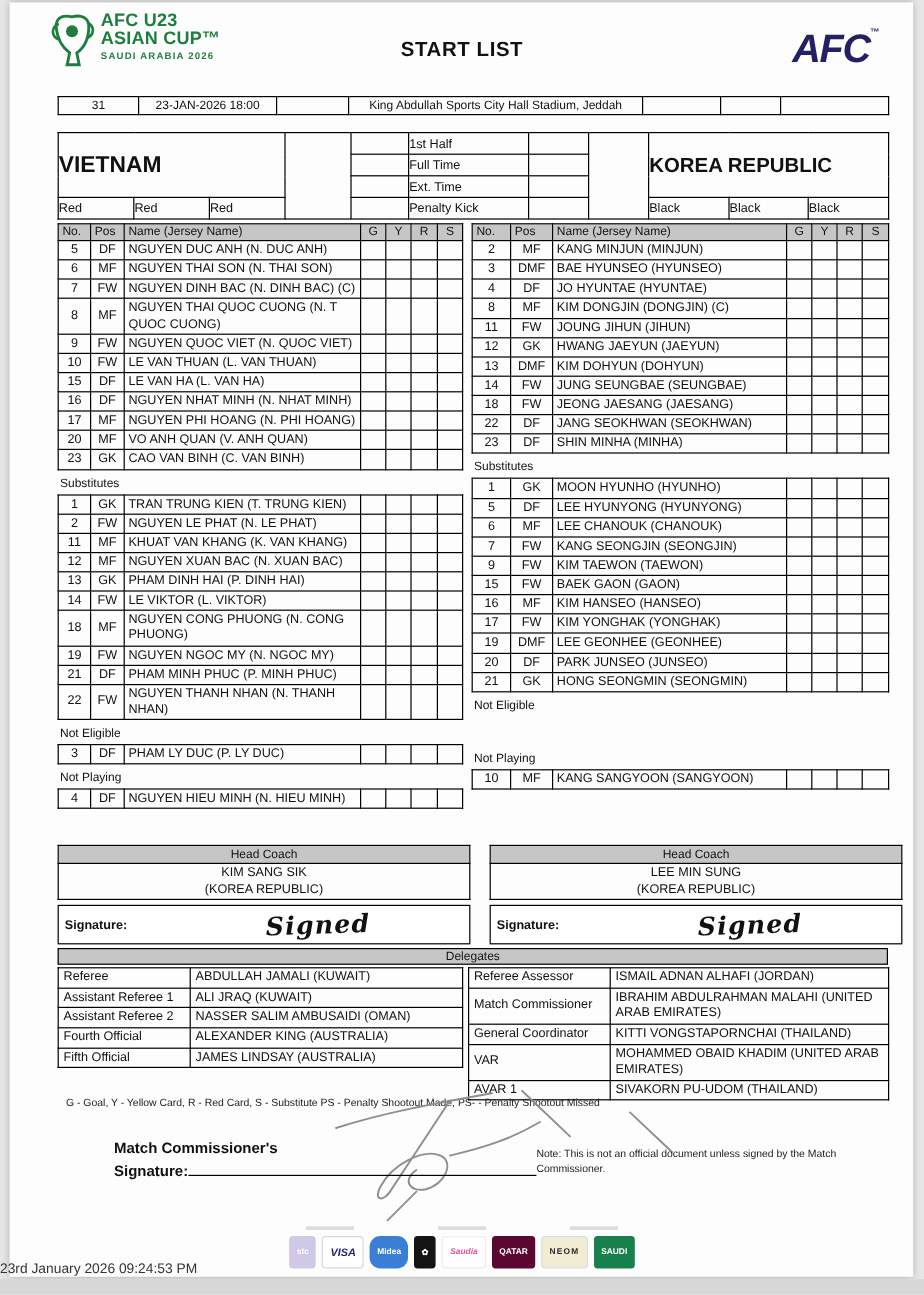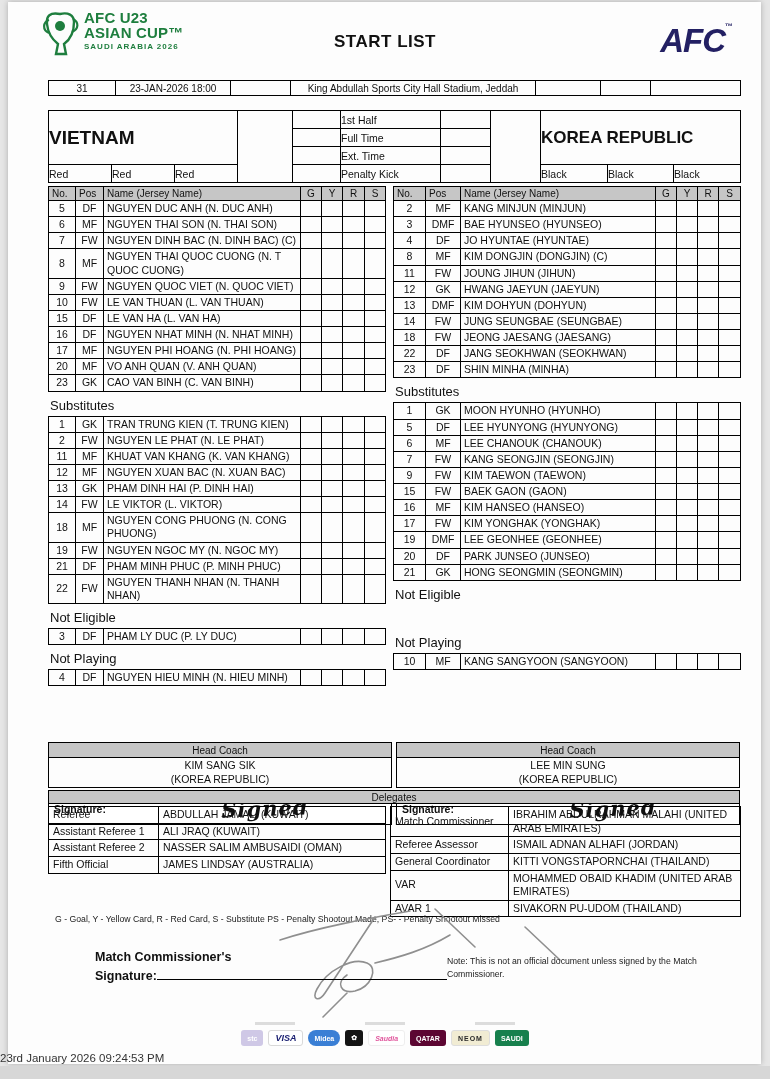--- a/index.html
+++ b/index.html
@@ -35,21 +35,21 @@
   .teams .teamname2 { font-size:17px; font-weight:bold; }
   .kit { font-size:10.5px; }
 
   
   .colL { left:48px; top:186px; width:337px; }
   .colR { left:393px; top:186px; width:347px; }
   .roster { width:100%; }
   .roster th { background:#c6c6c6; text-align:left; padding:1px 3px; height:14px; font-size:10px; }
   .roster th.c, .roster td.c { text-align:center; padding:1px 0; }
   .roster td { padding:1px 3px; height:16px; line-height:1.25; }
-  .seclabel { font-size:13px; margin:6px 0 3px 2px; }
+  .seclabel { font-size:10px; margin:6px 0 3px 2px; }
 
   
   .coach-half { width:344px; }
   .coach-half td { text-align:center; }
   .coach-banner td { height:15px; font-size:10px; }
   .coach-name td { height:30px; font-size:10.5px; line-height:1.3; }
   .sigbox { width:344px; height:33px; border:1px solid #000; display:flex; align-items:center; margin-top:4px; background:#fff; }
   .sigbox .siglabel { font-size:10.5px; font-weight:bold; padding-left:5px; width:90px; }
   .signed { flex:1; text-align:center; font-family:"DejaVu Serif", serif; font-style:italic; font-weight:bold;
             font-size:21px; transform:rotate(-2deg); letter-spacing:1px; }
@@ -63,21 +63,21 @@
 
   .legend { left:55px; top:914px; font-size:8.7px; color:#222; }
 
   .mc-sig { left:95px; top:948px; font-size:12.5px; font-weight:bold; line-height:1.5; }
   .mc-line { border-bottom:1.5px solid #000; display:inline-block; width:290px; height:12px; }
   .scribble { left:225px; top:905px; pointer-events:none; }
   .note { left:447px; top:955px; width:255px; font-size:8.7px; line-height:1.45; color:#222; }
 
   
   .sponsors { left:0; right:0; top:1030px; display:flex; justify-content:center; align-items:center; gap:5px; }
-  .pill { height:16px; border-radius:3px; display:flex; align-items:center; justify-content:center;
+  .pill { height:27px; border-radius:3px; display:flex; align-items:center; justify-content:center;
           padding:0 6px; font-size:7px; font-weight:bold; }
   .p-lav { background:#cfc8e6; color:#fff; }
   .p-visa { background:#fff; color:#1a1f71; border:1px solid #d9d9d9; font-style:italic; font-size:9px; }
   .p-midea { background:#3a7fd5; color:#fff; border-radius:9px; }
   .p-black { background:#141414; color:#fff; }
   .p-pink { background:#fff; color:#e0559c; border:1px solid #eee; font-style:italic; }
   .p-maroon { background:#5c0632; color:#fff; }
   .p-cream { background:#f1ecd3; color:#2a2a2a; border:1px solid #ddd; letter-spacing:1px; }
   .p-green { background:#17804d; color:#fff; }
   .captions { left:0; right:0; top:1022px; display:flex; justify-content:center; gap:70px; }
@@ -724,21 +724,21 @@
           <td>KANG SANGYOON (SANGYOON)</td>
           <td></td>
             <td></td>
             <td></td>
             <td></td>
         </tr>
         </tbody>
     </table>
   </div>
 
-  <div class="abs" style="left:48px; top:742px; display:flex; gap:4px;">
+  <div class="abs" style="left:48px; top:704px; display:flex; gap:16px;">
     <div>
       <table class="coach-half">
         <tbody>
             <tr class="coach-banner">
               <td class="hdr">Head Coach</td>
             </tr>
         <tr class="coach-name">
               <td>
           <div>KIM SANG SIK</div>
           <div>(KOREA REPUBLIC)</div>
@@ -786,39 +786,43 @@
       </tr>
         <tr>
         <td>Assistant Referee 1</td>
         <td>ALI JRAQ (KUWAIT)</td>
       </tr>
         <tr>
         <td>Assistant Referee 2</td>
         <td>NASSER SALIM AMBUSAIDI (OMAN)</td>
       </tr>
         <tr>
+        <td>Fourth Official</td>
+        <td>ALEXANDER KING (AUSTRALIA)</td>
+      </tr>
+        <tr>
         <td>Fifth Official</td>
         <td>JAMES LINDSAY (AUSTRALIA)</td>
       </tr>
       </tbody>
   </table>
   <table class="abs del delR">
     <colgroup>
         <col style="width:118px">
         <col style="width:232px">
       </colgroup>
     <tbody>
 
     <tr>
+        <td>Referee Assessor</td>
+        <td>ISMAIL ADNAN ALHAFI (JORDAN)</td>
+      </tr>
+        <tr>
         <td>Match Commissioner</td>
         <td>IBRAHIM ABDULRAHMAN MALAHI (UNITED ARAB EMIRATES)</td>
-      </tr>
-        <tr>
-        <td>Referee Assessor</td>
-        <td>ISMAIL ADNAN ALHAFI (JORDAN)</td>
       </tr>
         <tr>
         <td>General Coordinator</td>
         <td>KITTI VONGSTAPORNCHAI (THAILAND)</td>
       </tr>
         <tr>
         <td>VAR</td>
         <td>MOHAMMED OBAID KHADIM (UNITED ARAB EMIRATES)</td>
       </tr>
         <tr>

